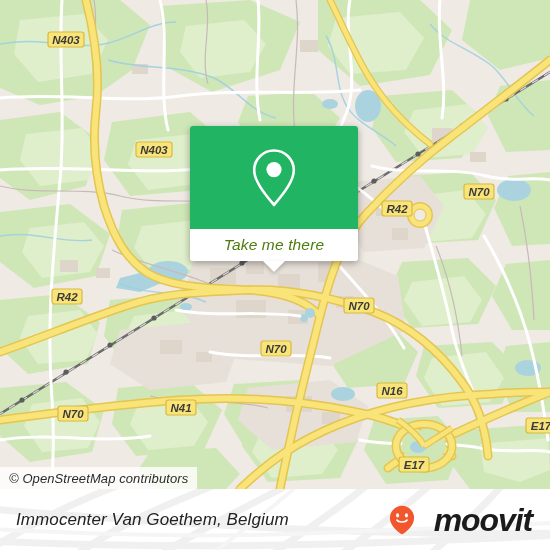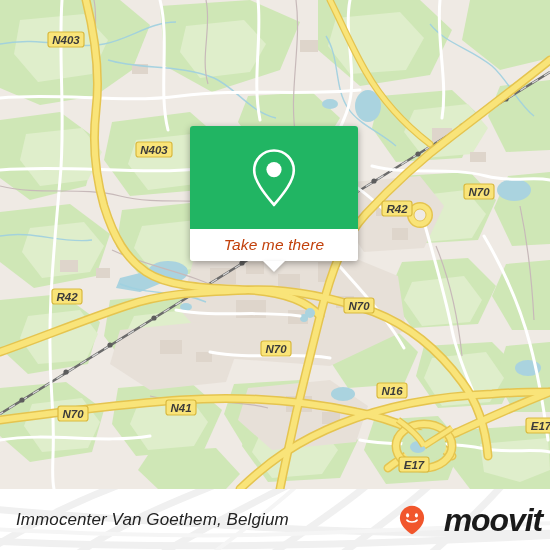--- a/index.html
+++ b/index.html
@@ -33,41 +33,41 @@
   .popup-green{
     position:relative;width:168px;height:103px;
     background:#21b563;border-radius:3px 3px 0 0;
     display:flex;align-items:center;justify-content:center;
   }
   .popup-white{
     position:relative;width:168px;height:32px;background:#fff;
     border-radius:0 0 3px 3px;
     display:flex;align-items:center;justify-content:center;
   }
-  .popup-label{font-size:15.5px;color:#c2410c;letter-spacing:.15px;white-space:nowrap;}
+  .popup-label{font-size:15.5px;color:#4d7c0f;letter-spacing:.15px;white-space:nowrap;}
   .popup-tail{
     position:absolute;left:50%;top:135px;margin-left:-11px;
     width:0;height:0;
     border-left:11px solid transparent;
     border-right:11px solid transparent;
     border-top:11px solid #fff;
     filter:drop-shadow(0 2px 2px rgba(0,0,0,.22));
   }
   .pin-svg{display:block;}
 
   
   .footer{
     position:absolute;left:0;top:489px;width:550px;height:61px;
     background:#ffffff;overflow:hidden;
   }
   .footer-watermark{position:absolute;left:0;top:0;width:550px;height:61px;opacity:1;}
   .footer-inner{
     position:absolute;left:0;top:0;width:550px;height:61px;
     display:flex;align-items:center;justify-content:space-between;
-    padding:0 8px 0 16px;box-sizing:border-box;
+    padding:0 18px 0 16px;box-sizing:border-box;
   }
   .footer-title{font-size:17px;color:#222;letter-spacing:.1px;white-space:nowrap;}
   .brand{display:flex;align-items:center;gap:18px;}
   .brand-word{
     font-size:32px;font-weight:bold;color:#1b1b1b;letter-spacing:-1.1px;
     line-height:1;margin-left:1px;
   }
 </style>
 </head>
 <body>
@@ -351,20 +351,23 @@
                    C30 50.5 43.8 35.5 43.8 23.2 C43.8 12.3 35 3.5 24 3.5 Z" fill="none" stroke="#ffffff" stroke-width="2.6" stroke-linejoin="round"></path>
           <circle cx="24" cy="22.6" r="7.6" fill="#ffffff"></circle>
         </svg>
       </div>
       <div class="popup-white">
         <span class="popup-label">Take me there</span>
       </div>
       <div class="popup-tail"></div>
     </div>
 
+    <div class="attrib">
+      <span>© OpenStreetMap contributors</span>
+    </div>
   </div>
 
   <div class="footer">
     <svg class="footer-watermark" viewBox="0 0 550 61" preserveAspectRatio="none">
       <rect x="0" y="0" width="550" height="61" fill="#ffffff"></rect>
       <g stroke="#f0f0f0" stroke-width="7" fill="none">
         <path d="M-10,60 C40,30 80,10 130,-8"></path>
         <path d="M70,70 C120,34 170,14 220,-6"></path>
         <path d="M150,72 C200,40 250,16 296,-8"></path>
         <path d="M260,74 C300,44 340,20 372,-8"></path>

